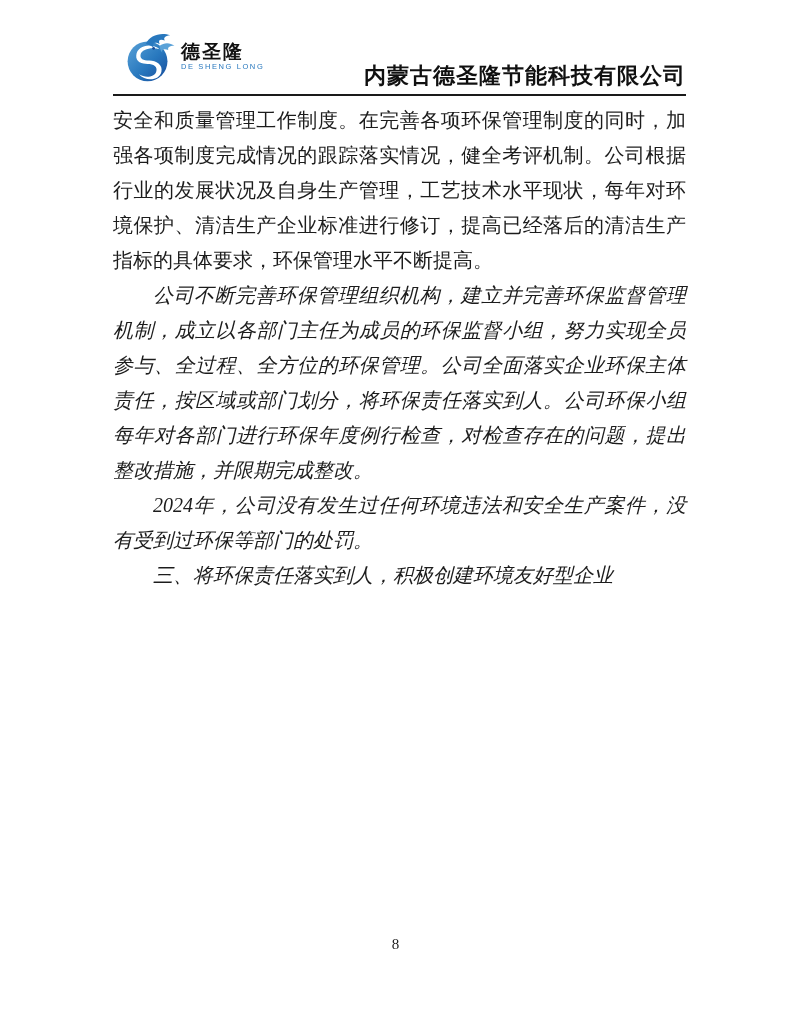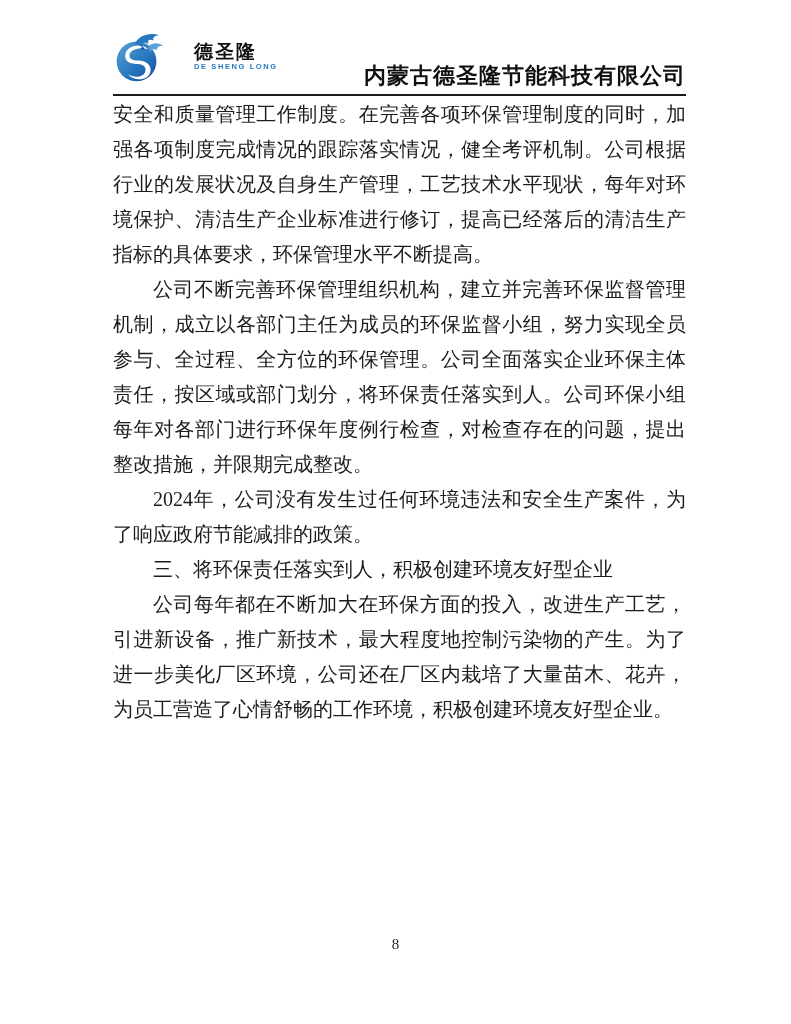--- a/index.html
+++ b/index.html
@@ -24,25 +24,24 @@
   }
   
   .header {
     position: relative;
     height: 96px;
     border-bottom: 2px solid #1a1a1a;
     box-sizing: border-box;
   }
   .logo {
     position: absolute;
-    left: 1px;
+    left: 12px;
     top: 30px;
     display: flex;
     align-items: center;
-    gap: 24px;
   }
   .logo-mark {
     width: 52px;
     height: 54px;
     flex: 0 0 auto;
   }
   .logo-text {
     margin-left: 4px;
     display: flex;
     flex-direction: column;
@@ -51,50 +50,51 @@
   .logo-text-cn {
     font-family: "Liberation Sans", "DejaVu Sans", sans-serif;
     font-weight: bold;
     font-size: 19px;
     letter-spacing: 2px;
     color: #111111;
     line-height: 20px;
   }
   .logo-text-en {
     font-family: "Liberation Sans", "DejaVu Sans", sans-serif;
-    font-weight: bold;
+    font-weight: normal;
     font-size: 7.5px;
     letter-spacing: 1.6px;
     color: #2878be;
     line-height: 10px;
   }
   .company-name {
     position: absolute;
     right: 0;
     bottom: 3px;
     font-size: 22px;
     font-weight: bold;
     letter-spacing: 1px;
     color: #101010;
     white-space: nowrap;
     text-align: center;
   }
   
   .doc-body {
-    margin-top: 1px;
+    margin-top: 7px;
   }
   .doc-body p {
     margin: 0;
     font-size: 20px;
     line-height: 35px;
     text-align: justify;
     color: #1c1c1c;
   }
   .doc-body p.indent {
     text-indent: 2em;
+    font-style: italic;
   }
   
   .page-number {
     position: absolute;
     top: 936px;
     left: 0;
     width: 100%;
     text-align: center;
     font-size: 15px;
     color: #222222;
@@ -129,21 +129,20 @@
           <span class="logo-text-cn">德圣隆</span>
           <span class="logo-text-en">DE SHENG LONG</span>
         </div>
       </div>
       <div class="company-name">内蒙古德圣隆节能科技有限公司</div>
     </div>
 
     <div class="doc-body">
       <p>安全和质量管理工作制度。在完善各项环保管理制度的同时，加强各项制度完成情况的跟踪落实情况，健全考评机制。公司根据行业的发展状况及自身生产管理，工艺技术水平现状，每年对环境保护、清洁生产企业标准进行修订，提高已经落后的清洁生产指标的具体要求，环保管理水平不断提高。</p>
       <p class="indent">公司不断完善环保管理组织机构，建立并完善环保监督管理机制，成立以各部门主任为成员的环保监督小组，努力实现全员参与、全过程、全方位的环保管理。公司全面落实企业环保主体责任，按区域或部门划分，将环保责任落实到人。公司环保小组每年对各部门进行环保年度例行检查，对检查存在的问题，提出整改措施，并限期完成整改。</p>
-      <p class="indent">2024年，公司没有发生过任何环境违法和安全生产案件，为了响应政府节能减排的政策。</p>
+      <p class="indent">2024年，公司没有发生过任何环境违法和安全生产案件，没有受到过环保等部门的处罚。</p>
       <p class="indent">三、将环保责任落实到人，积极创建环境友好型企业</p>
-      <p class="indent">公司每年都在不断加大在环保方面的投入，改进生产工艺，引进新设备，推广新技术，最大程度地控制污染物的产生。为了进一步美化厂区环境，公司还在厂区内栽培了大量苗木、花卉，为员工营造了心情舒畅的工作环境，积极创建环境友好型企业。</p>
     </div>
 
   </div>
 
   <div class="page-number">8</div>
 </div>
 
 </body></html>

